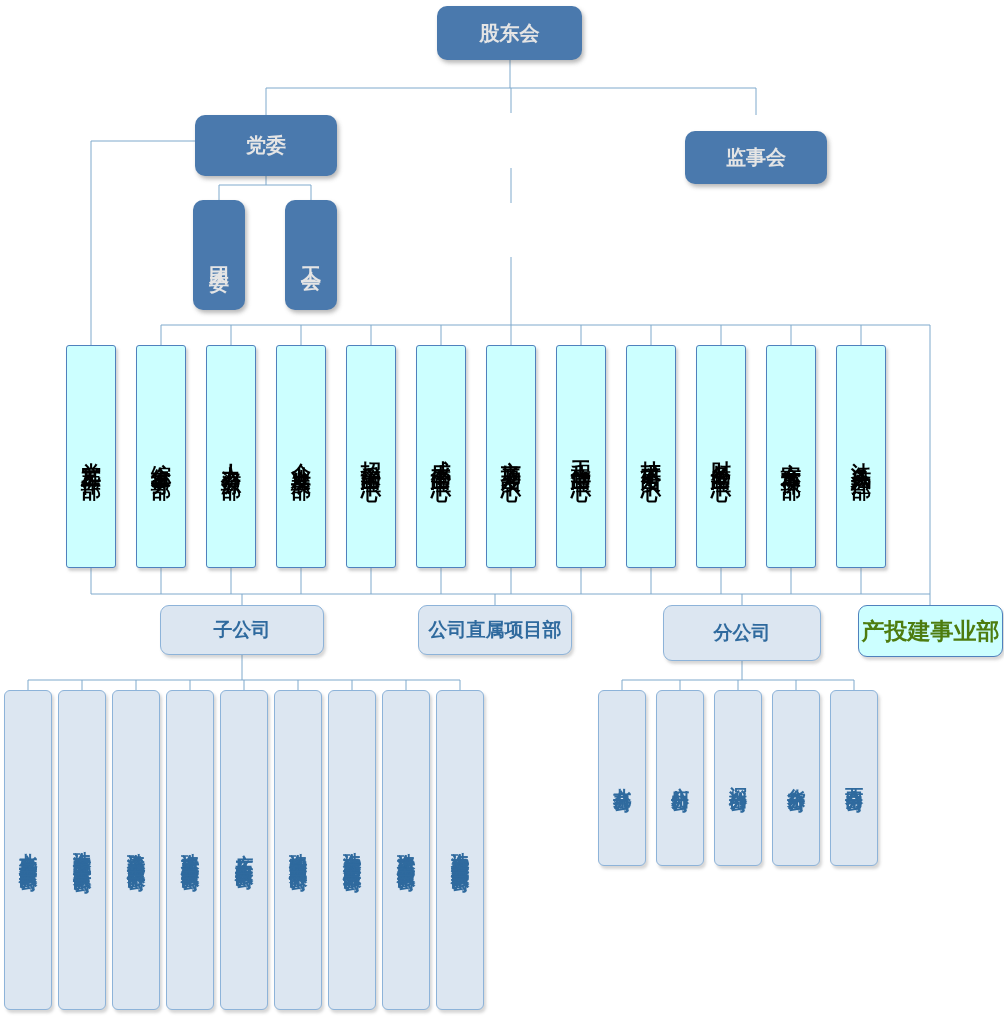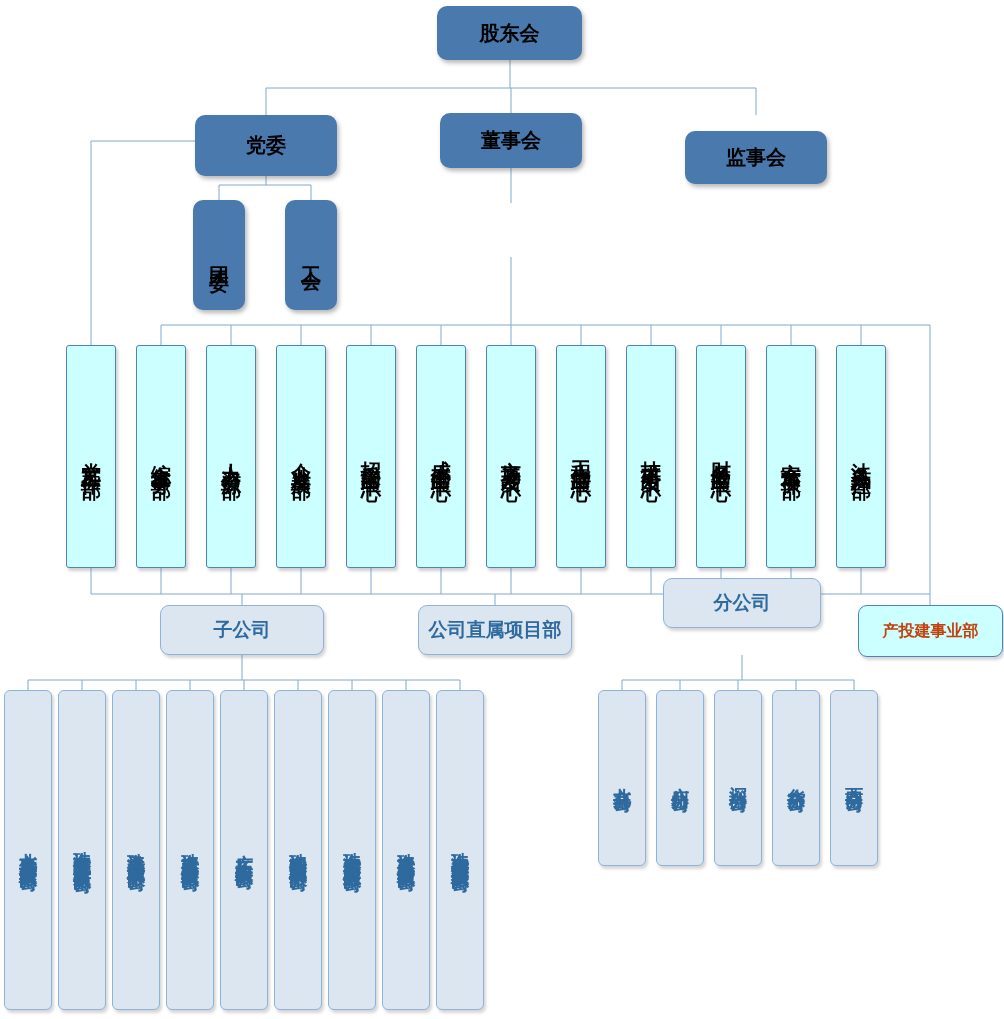--- a/index.html
+++ b/index.html
@@ -12,34 +12,34 @@
   }
   html,body{margin:0;padding:0;background:#ffffff;}
   body{font-family:"Liberation Sans","DejaVu Sans",sans-serif;}
   .canvas{position:relative;width:1004px;height:1019px;background:#ffffff;overflow:hidden;}
   svg.lines{position:absolute;left:0;top:0;pointer-events:none;}
   .box{
     position:absolute;display:flex;align-items:center;justify-content:center;
     box-sizing:border-box;font-weight:bold;text-align:center;line-height:1.15;
   }
   .dark{
-    background:var(--primary);color:#000000;font-size:20px;border-radius:10px;
+    background:var(--primary);color:#e5e5e5;font-size:20px;border-radius:10px;
     box-shadow:2px 3px 4px rgba(70,70,70,.38);
   }
   .dept{
     background:var(--cyan-fill);border:1px solid var(--box-border);color:#000000;
     font-size:20px;border-radius:3px;box-shadow:2px 3px 3px rgba(120,120,120,.35);
   }
   .lightbox{
     background:var(--light-fill);border:1px solid #8db3d9;color:var(--blue-text);
     font-size:19px;border-radius:9px;box-shadow:2px 3px 3px rgba(120,120,120,.3);
   }
   .cyanbox{
-    background:var(--cyan-fill);border:1px solid var(--box-border);color:#c2410c;
-    font-size:16px;border-radius:9px;box-shadow:2px 3px 3px rgba(120,120,120,.3);
+    background:var(--cyan-fill);border:1px solid var(--box-border);color:#4d7c0f;
+    font-size:23px;border-radius:9px;box-shadow:2px 3px 3px rgba(120,120,120,.3);
   }
   .vtext{writing-mode:vertical-rl;letter-spacing:4px;}
   .subbox{font-size:18px;letter-spacing:2px;border-radius:6px;}
 </style>
 </head>
 <body>
 
 <div class="canvas">
 
   <svg class="lines" width="1004" height="1019" viewBox="0 0 1004 1019">
@@ -60,21 +60,20 @@
       M242 655 V680 M28 680 H460
       M28 680 V690 M82 680 V690 M136 680 V690 M190 680 V690 M244 680 V690 M298 680 V690 M352 680 V690 M406 680 V690 M460 680 V690
       M742 655 V680 M622 680 H854
       M622 680 V690 M680 680 V690 M738 680 V690 M796 680 V690 M854 680 V690
     "></path>
   </svg>
 
   <div class="box dark" style="left:437px;top:6px;width:145px;height:54px;">股东会</div>
 
   <div class="box dark" style="left:195px;top:115px;width:142px;height:61px;">党委</div>
-  <div class="box dark" style="left:440px;top:113px;width:142px;height:55px;">董事会</div>
   <div class="box dark" style="left:685px;top:115px;width:142px;height:53px;margin-top:16px;">监事会</div>
 
   <div class="box dark vtext" style="left:193px;top:200px;width:52px;height:110px;">团委</div>
   <div class="box dark vtext" style="left:285px;top:200px;width:52px;height:110px;">工会</div>
 
 
   <div class="box dept vtext" style="left:66px;top:345px;width:50px;height:223px;">党群工作部</div>
   <div class="box dept vtext" style="left:136px;top:345px;width:50px;height:223px;">综合事务部</div>
   <div class="box dept vtext" style="left:206px;top:345px;width:50px;height:223px;">人力资源部</div>
   <div class="box dept vtext" style="left:276px;top:345px;width:50px;height:223px;">企业发展部</div>
@@ -82,21 +81,21 @@
   <div class="box dept vtext" style="left:416px;top:345px;width:50px;height:223px;">成本管理中心</div>
   <div class="box dept vtext" style="left:486px;top:345px;width:50px;height:223px;">市场开发中心</div>
   <div class="box dept vtext" style="left:556px;top:345px;width:50px;height:223px;">工程管理中心</div>
   <div class="box dept vtext" style="left:626px;top:345px;width:50px;height:223px;">技术研发中心</div>
   <div class="box dept vtext" style="left:696px;top:345px;width:50px;height:223px;">财务管理中心</div>
   <div class="box dept vtext" style="left:766px;top:345px;width:50px;height:223px;">安全环保部</div>
   <div class="box dept vtext" style="left:836px;top:345px;width:50px;height:223px;">法务风控部</div>
 
   <div class="box lightbox" style="left:160px;top:605px;width:164px;height:50px;">子公司</div>
   <div class="box lightbox" style="left:418px;top:605px;width:154px;height:50px;">公司直属项目部</div>
-  <div class="box lightbox" style="left:663px;top:578px;width:158px;height:50px;">分公司</div>
+  <div class="box lightbox" style="left:663px;top:605px;width:158px;height:56px;">分公司</div>
   <div class="box cyanbox" style="left:858px;top:605px;width:145px;height:52px;">产投建事业部</div>
 
   <div class="box lightbox vtext subbox" style="left:4px;top:690px;width:48px;height:320px;">北京粤城智通建设有限公司</div>
   <div class="box lightbox vtext subbox" style="left:58px;top:690px;width:48px;height:320px;">珠海壹贰伍壹安全科技有限公司</div>
   <div class="box lightbox vtext subbox" style="left:112px;top:690px;width:48px;height:320px;">珠海承元建设工程有限公司</div>
   <div class="box lightbox vtext subbox" style="left:166px;top:690px;width:48px;height:320px;">珠海建工第五建设有限公司</div>
   <div class="box lightbox vtext subbox" style="left:220px;top:690px;width:48px;height:320px;">广东长正建设有限公司</div>
   <div class="box lightbox vtext subbox" style="left:274px;top:690px;width:48px;height:320px;">珠海灿阳建筑工程有限公司</div>
   <div class="box lightbox vtext subbox" style="left:328px;top:690px;width:48px;height:320px;">珠海大横琴建工实业有限公司</div>
   <div class="box lightbox vtext subbox" style="left:382px;top:690px;width:48px;height:320px;">珠海建工第三建设有限公司</div>

